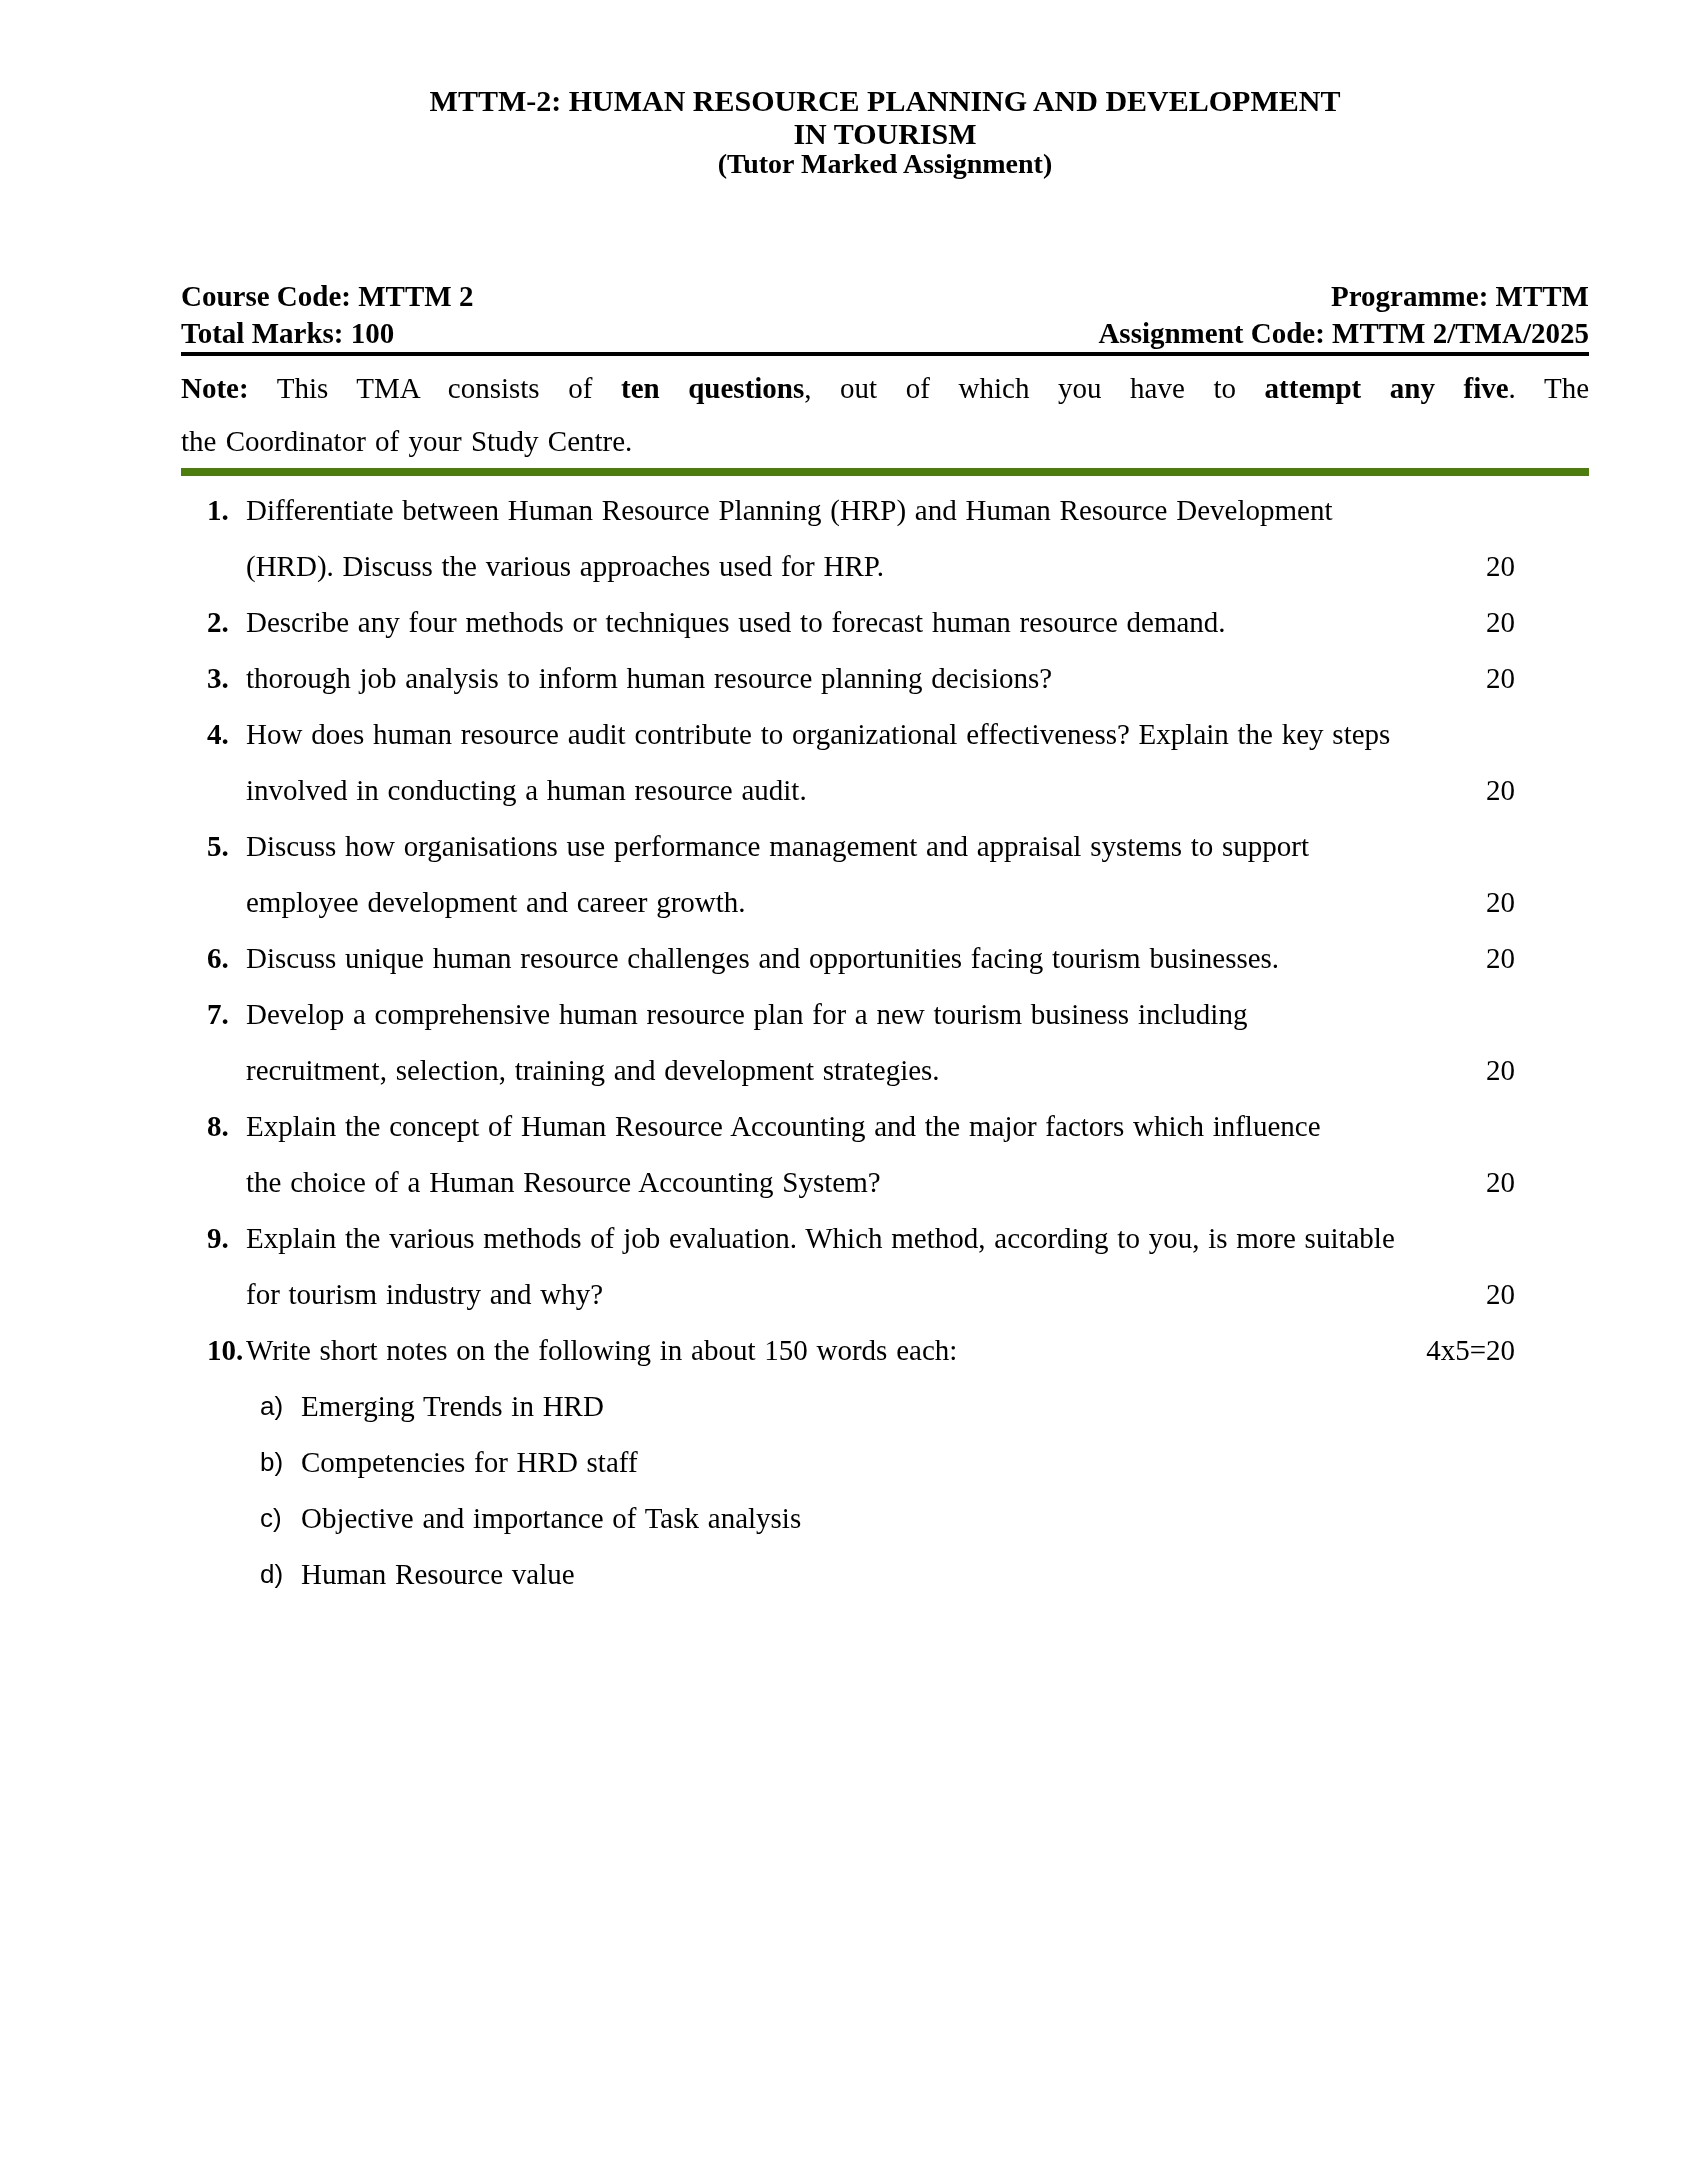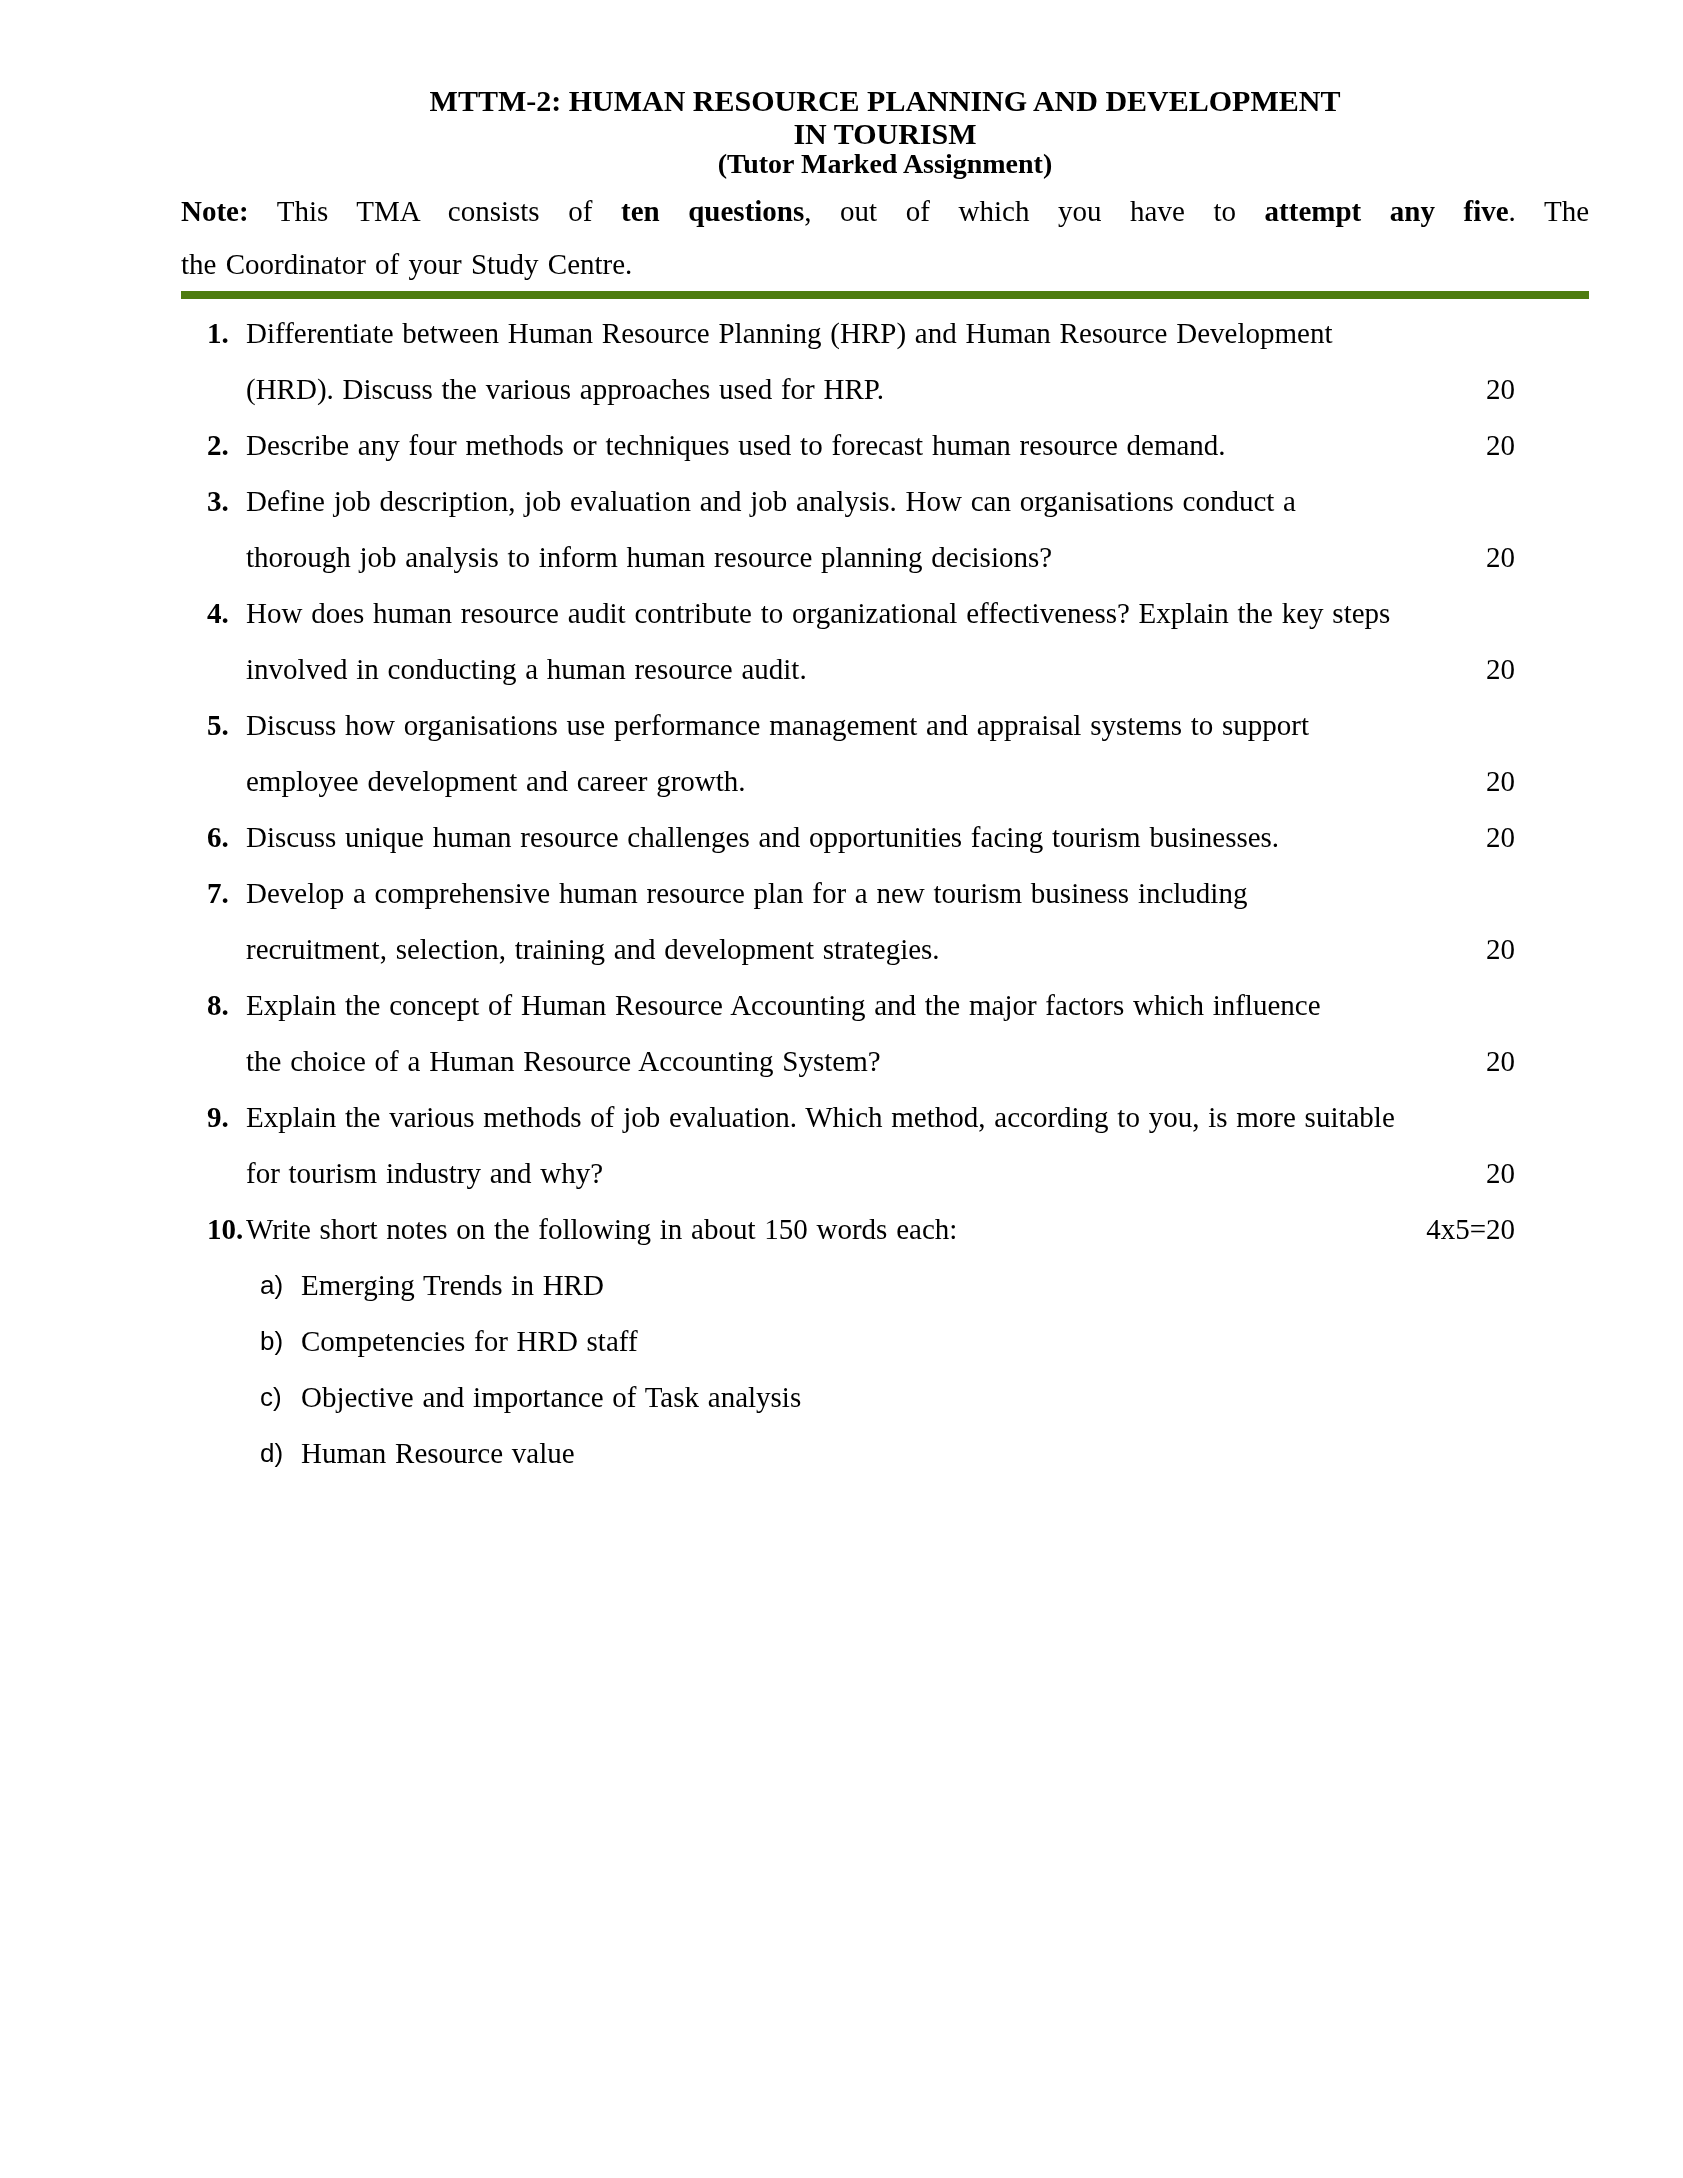--- a/index.html
+++ b/index.html
@@ -84,20 +84,30 @@
   }
 </style>
 </head>
 <body>
 
 <div class="doc">
   <div class="title1">MTTM-2: HUMAN RESOURCE PLANNING AND DEVELOPMENT</div>
   <div class="title2">IN TOURISM</div>
   <div class="subtitle">(Tutor Marked Assignment)</div>
 
+  <div class="header-row">
+    <div class="header-left">
+      <div>Course Code: MTTM 2</div>
+      <div>Total Marks: 100</div>
+    </div>
+    <div class="header-right">
+      <div>Programme: MTTM</div>
+      <div>Assignment Code: MTTM 2/TMA/2025</div>
+    </div>
+  </div>
 
   <div class="note" id="note">
       <div class="note-line justify-full"><b>Note:</b><span> This TMA consists of </span><b>ten questions</b><span>, out of which you have to </span><b>attempt any five</b><span>. The</span></div>
       <div class="note-line"><span>the Coordinator of your Study Centre.</span></div>
     </div>
 
   <div class="questions" id="questions">
       <div class="question">
         <span class="q-number">1.</span>
         <div class="q-lines">
@@ -109,21 +119,20 @@
       <div class="question">
         <span class="q-number">2.</span>
         <div class="q-lines">
           <div class="q-line">Describe any four methods or techniques used to forecast human resource demand.</div>
           <span class="q-marks">20</span>
         </div>
       </div>
       <div class="question">
         <span class="q-number">3.</span>
         <div class="q-lines">
-          <div class="q-line">Define job description, job evaluation and job analysis. How can organisations conduct a</div>
           <div class="q-line">thorough job analysis to inform human resource planning decisions?</div>
           <span class="q-marks">20</span>
         </div>
       </div>
       <div class="question">
         <span class="q-number">4.</span>
         <div class="q-lines">
           <div class="q-line">How does human resource audit contribute to organizational effectiveness? Explain the key steps</div>
           <div class="q-line">involved in conducting a human resource audit.</div>
           <span class="q-marks">20</span>

